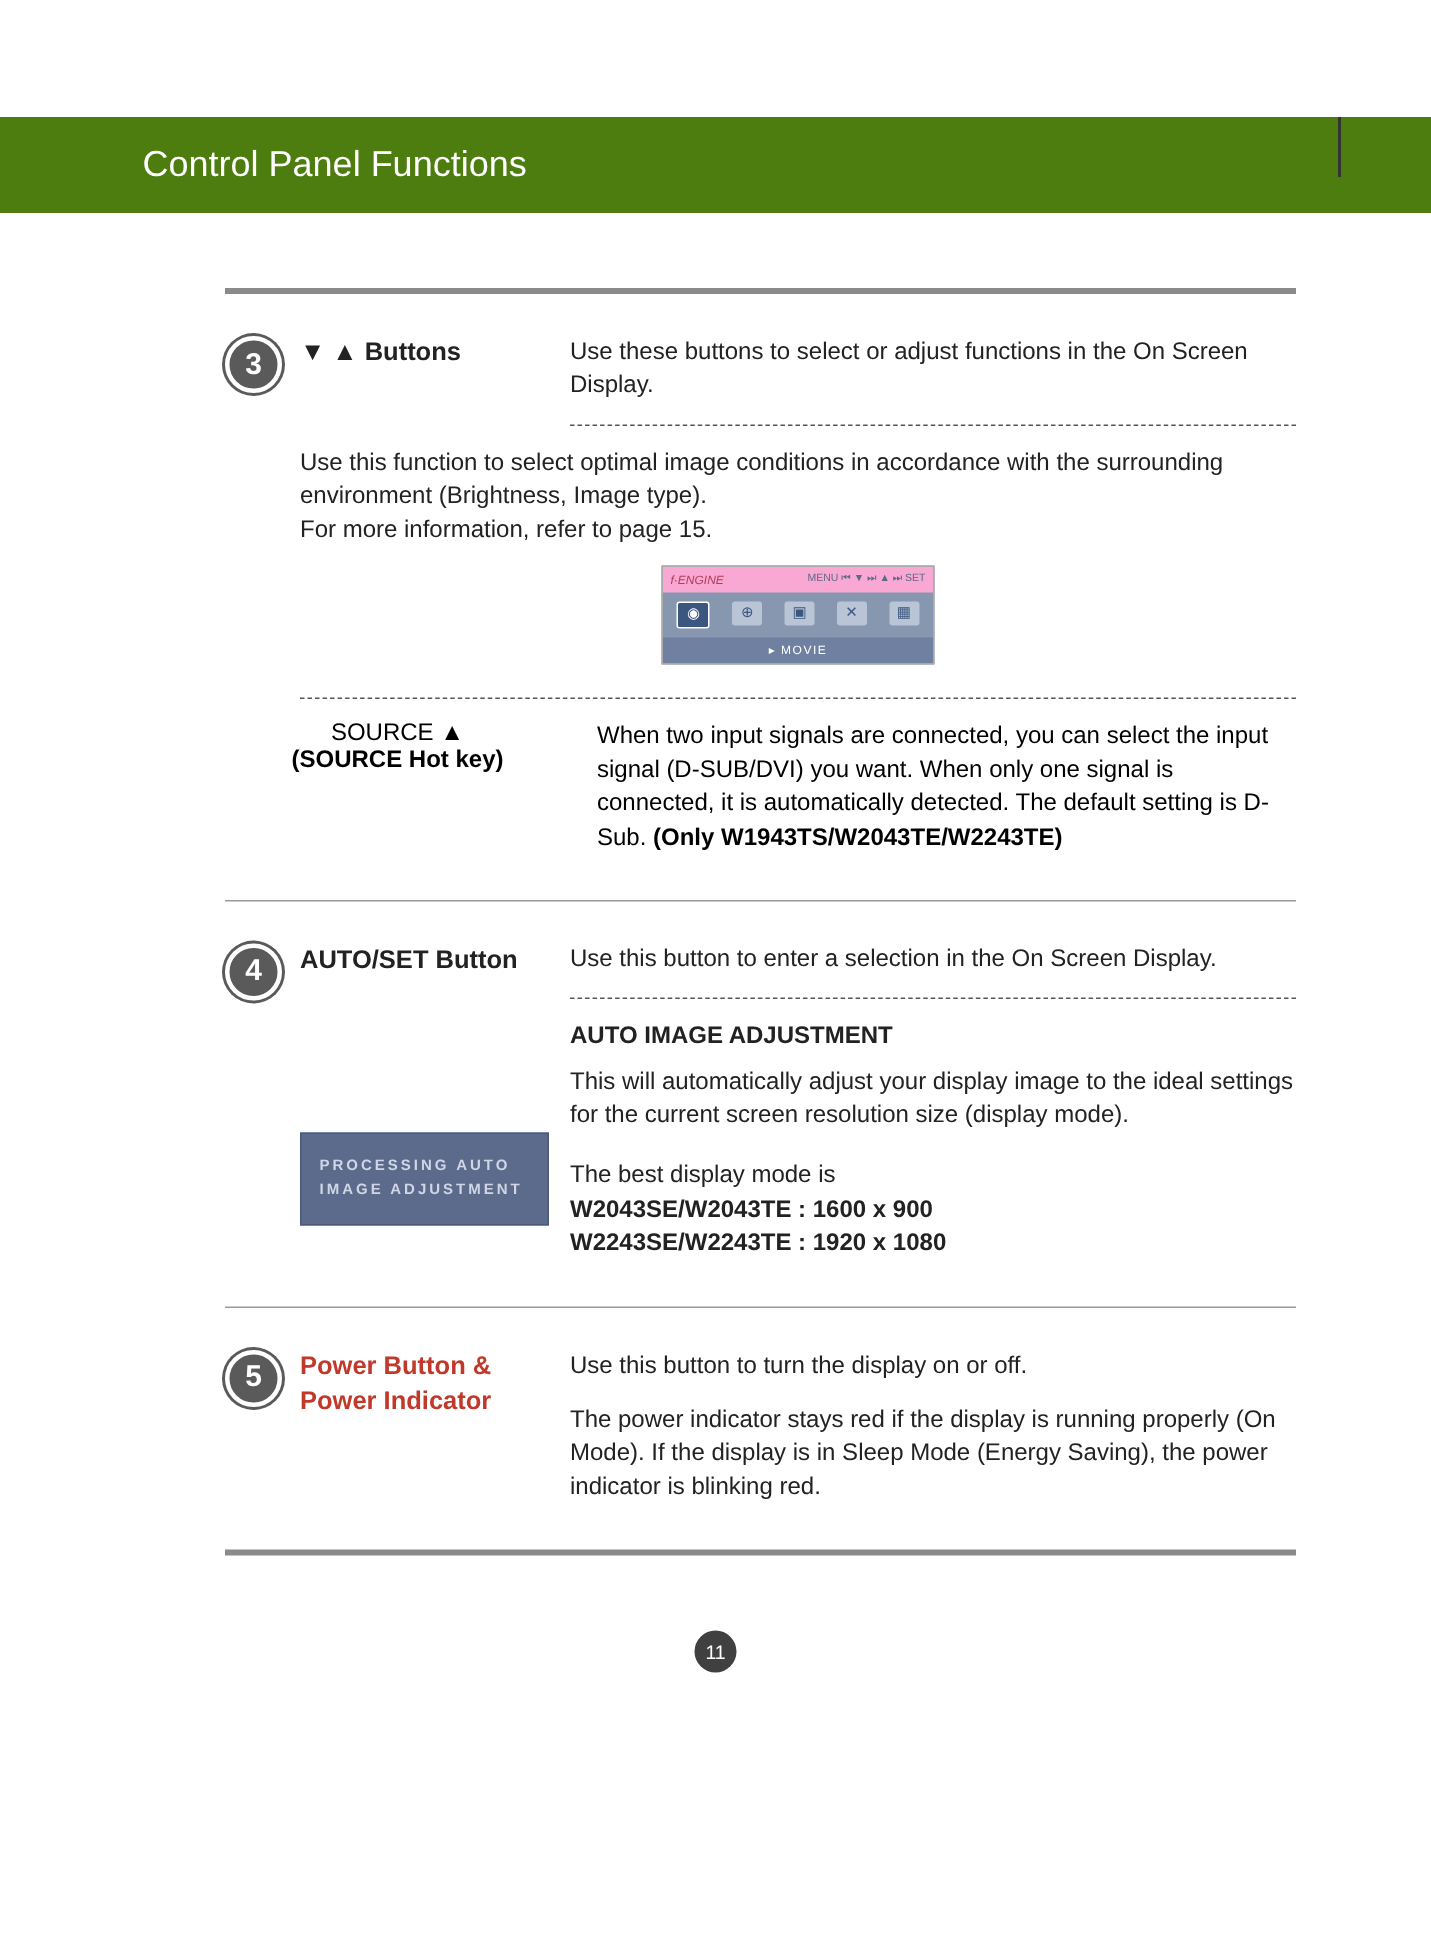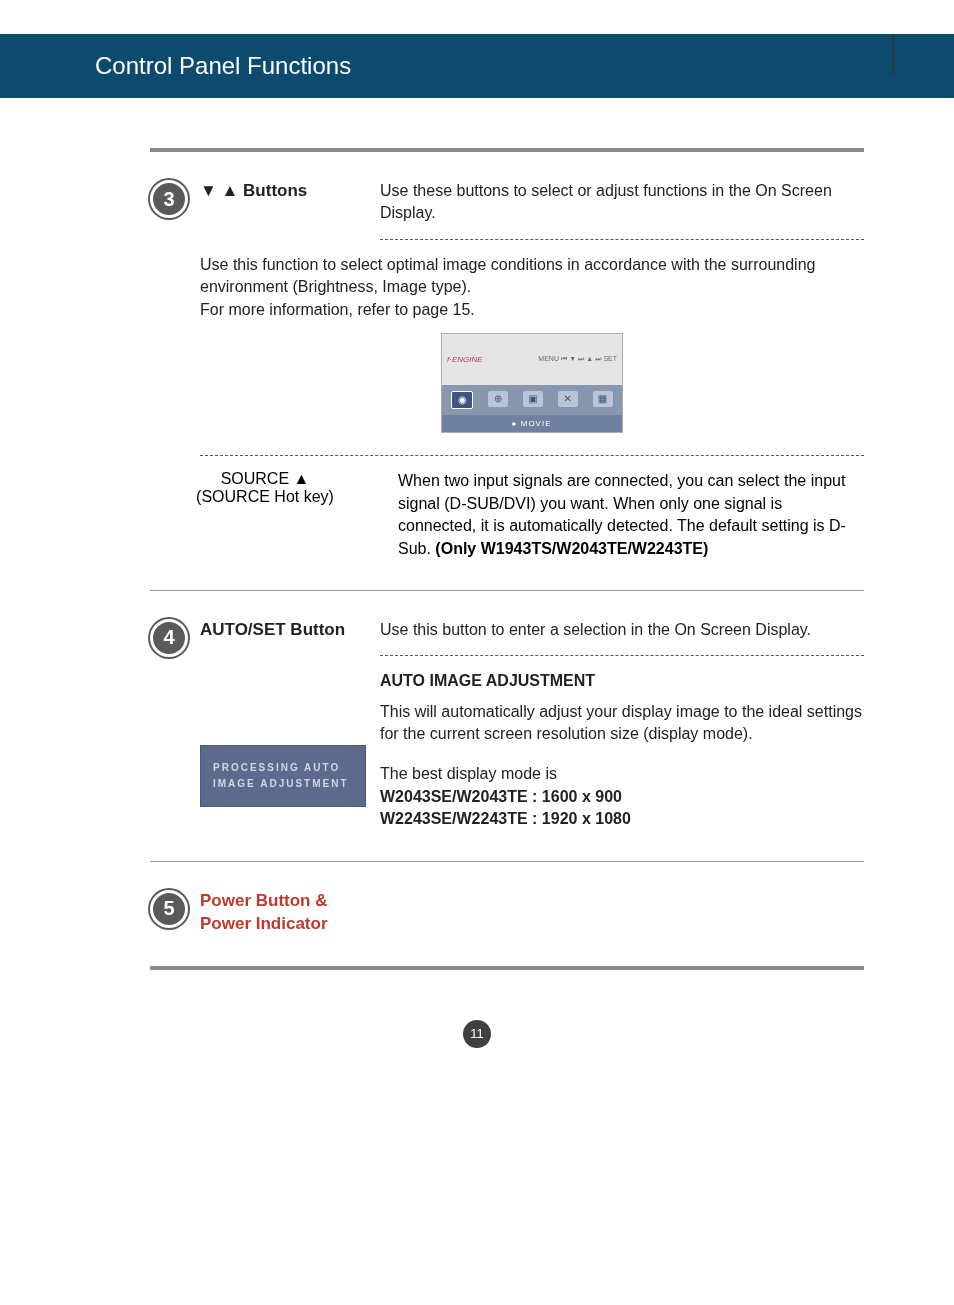--- a/index.html
+++ b/index.html
@@ -8,26 +8,26 @@
     font-family: Arial, Helvetica, sans-serif;
     background: #fff;
     width: 954px;
   }
   .page {
     width: 954px;
     position: relative;
     padding-bottom: 60px;
   }
   .header-bar {
-    background: #0c4a6e;
+    background: #4d7c0f;
     color: #fff;
     padding: 18px 0 18px 95px;
     font-size: 24px;
     font-weight: normal;
-    margin-top: 34px;
+    margin-top: 78px;
   }
   .content {
     margin: 50px 90px 0 150px;
   }
   .thick-rule {
     border: none;
     border-top: 4px solid #8a8a8a;
     margin: 0;
   }
   .thin-rule {
@@ -104,22 +104,22 @@
     color: #c0392b;
   }
   .osd-box {
     width: 180px;
     margin: 12px auto 8px;
     background: #8797b0;
     border: 1px solid #aaa;
     font-size: 8px;
   }
   .osd-top {
-    background: #e5e5e5;
-    padding: 20px 5px;
+    background: #f9a8d4;
+    padding: 3px 5px;
     color: #b23d56;
     display:flex;
     justify-content:space-between;
   }
   .osd-top .controls { color:#5c6a85; font-size:7px;}
   .osd-mid {
     padding: 6px 5px;
     display: flex;
     gap: 6px;
     justify-content: space-around;
@@ -221,21 +221,21 @@
       </div>
     </div>
 
     <div style="margin-left:50px;">
       <hr class="dashed-rule">
     </div>
 
     <div class="sub-row">
       <div class="sub-label source-label">
         <div>SOURCE ▲</div>
-        <div style="font-weight:normal;">(SOURCE Hot key)</div>
+        <div style="font-weight:bold;">(SOURCE Hot key)</div>
       </div>
       <div class="sub-desc">
         <span>When two input signals are connected, you can select the input signal (D-SUB/DVI) you want. When only one signal is connected, it is automatically detected. The default setting is D-Sub. </span><b>(Only W1943TS/W2043TE/W2243TE)</b>
       </div>
     </div>
 
     <hr class="thin-rule" style="margin-top:30px;">
 
     <div class="row">
       <div class="num-col">
@@ -259,20 +259,24 @@
       </div>
     </div>
 
     <hr class="thin-rule" style="margin-top:30px;">
 
     <div class="row">
       <div class="num-col">
         <span class="num-badge">5</span>
       </div>
       <div class="label-col red">Power Button &amp; Power Indicator</div>
+      <div class="desc-col">
+        <div>Use this button to turn the display on or off.</div>
+        <div style="margin-top:14px;">The power indicator stays red if the display is running properly (On Mode). If the display is in Sleep Mode (Energy Saving), the power indicator is blinking red.</div>
+      </div>
     </div>
 
     <hr class="thick-rule" style="margin-top:30px;">
   </div>
 
   <div class="foot-num">
     <span class="foot-circle">11</span>
   </div>
 </div>
 

